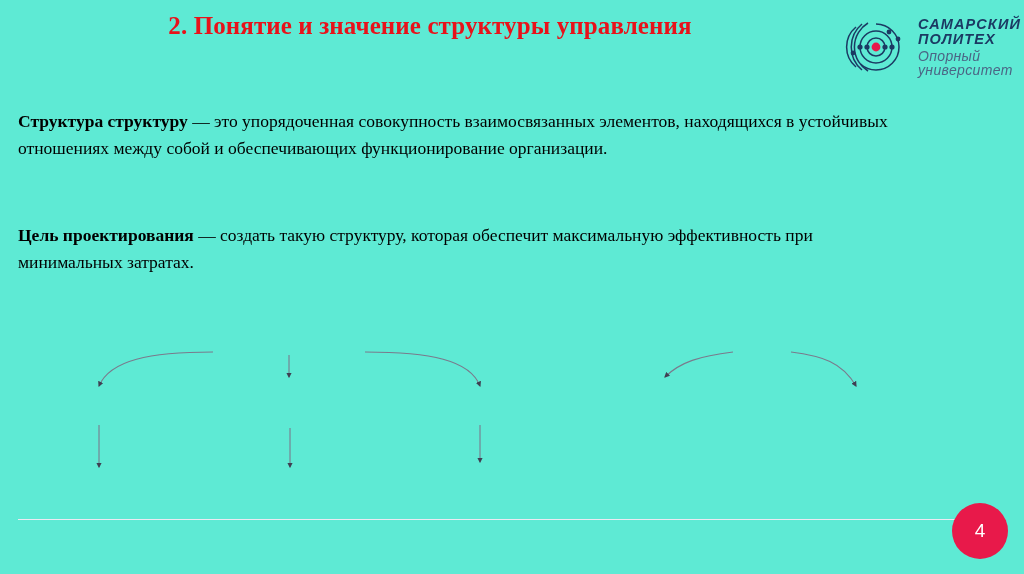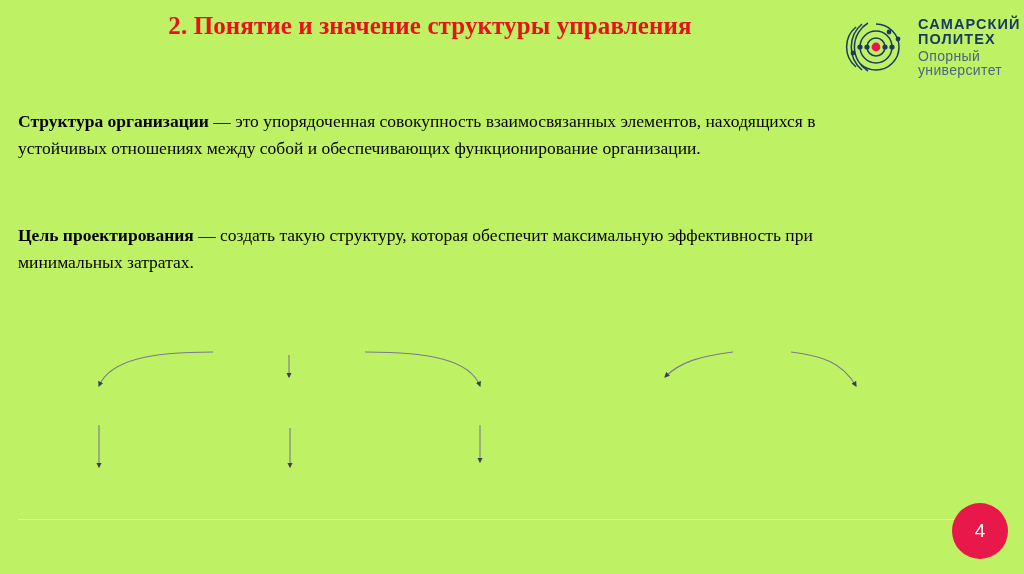--- a/index.html
+++ b/index.html
@@ -13,21 +13,21 @@
     position: relative;
     overflow: hidden;
     font-family: "Liberation Serif", "DejaVu Serif", serif;
     color: #000000;
   }
 
   
   #slide {
     position: absolute;
     inset: 0;
-    background: #bef264;
+    background: #5eead4;
   }
 
   
   #title-bar {
     position: absolute;
     left: 0;
     top: 12px;
     width: 860px;
     text-align: center;
   }
@@ -57,20 +57,21 @@
   #logo-mark {
     width: 72px;
     height: 64px;
     flex: 0 0 72px;
   }
   #logo-text {
     display: flex;
     flex-direction: column;
     justify-content: center;
     line-height: 1.0;
+    font-style: italic;
   }
   .logo-line1, .logo-line2 {
     font-family: "Liberation Sans", "DejaVu Sans", sans-serif;
     font-weight: bold;
     font-size: 14.5px;
     letter-spacing: 1.1px;
     color: #1b3a63;
   }
   .logo-line2 { margin-top: 0; }
   .logo-sub {
@@ -163,21 +164,21 @@
       <circle cx="58" cy="24" r="2.4" fill="#1b3a63"></circle>
     </svg>
     <div id="logo-text">
       <span class="logo-line1">САМАРСКИЙ</span>
       <span class="logo-line2">ПОЛИТЕХ</span>
       <span class="logo-sub">Опорный университет</span>
     </div>
   </div>
 
   <div class="para" id="para-1">
-    <b>Структура организации</b><span> — это упорядоченная совокупность взаимосвязанных элементов, находящихся в устойчивых отношениях между собой и обеспечивающих функционирование организации.</span>
+    <b>Структура структуру</b><span> — это упорядоченная совокупность взаимосвязанных элементов, находящихся в устойчивых отношениях между собой и обеспечивающих функционирование организации.</span>
   </div>
 
   <div class="para" id="para-2">
     <b>Цель проектирования</b><span> — создать такую структуру, которая обеспечит максимальную эффективность при минимальных затратах.</span>
   </div>
 
   <div id="diagram">
     <svg width="1024" height="225" viewBox="0 300 1024 225">
       <defs>
         <marker id="arrow" viewBox="0 0 10 10" refX="8" refY="5" markerWidth="5" markerHeight="5" orient="auto-start-reverse">

